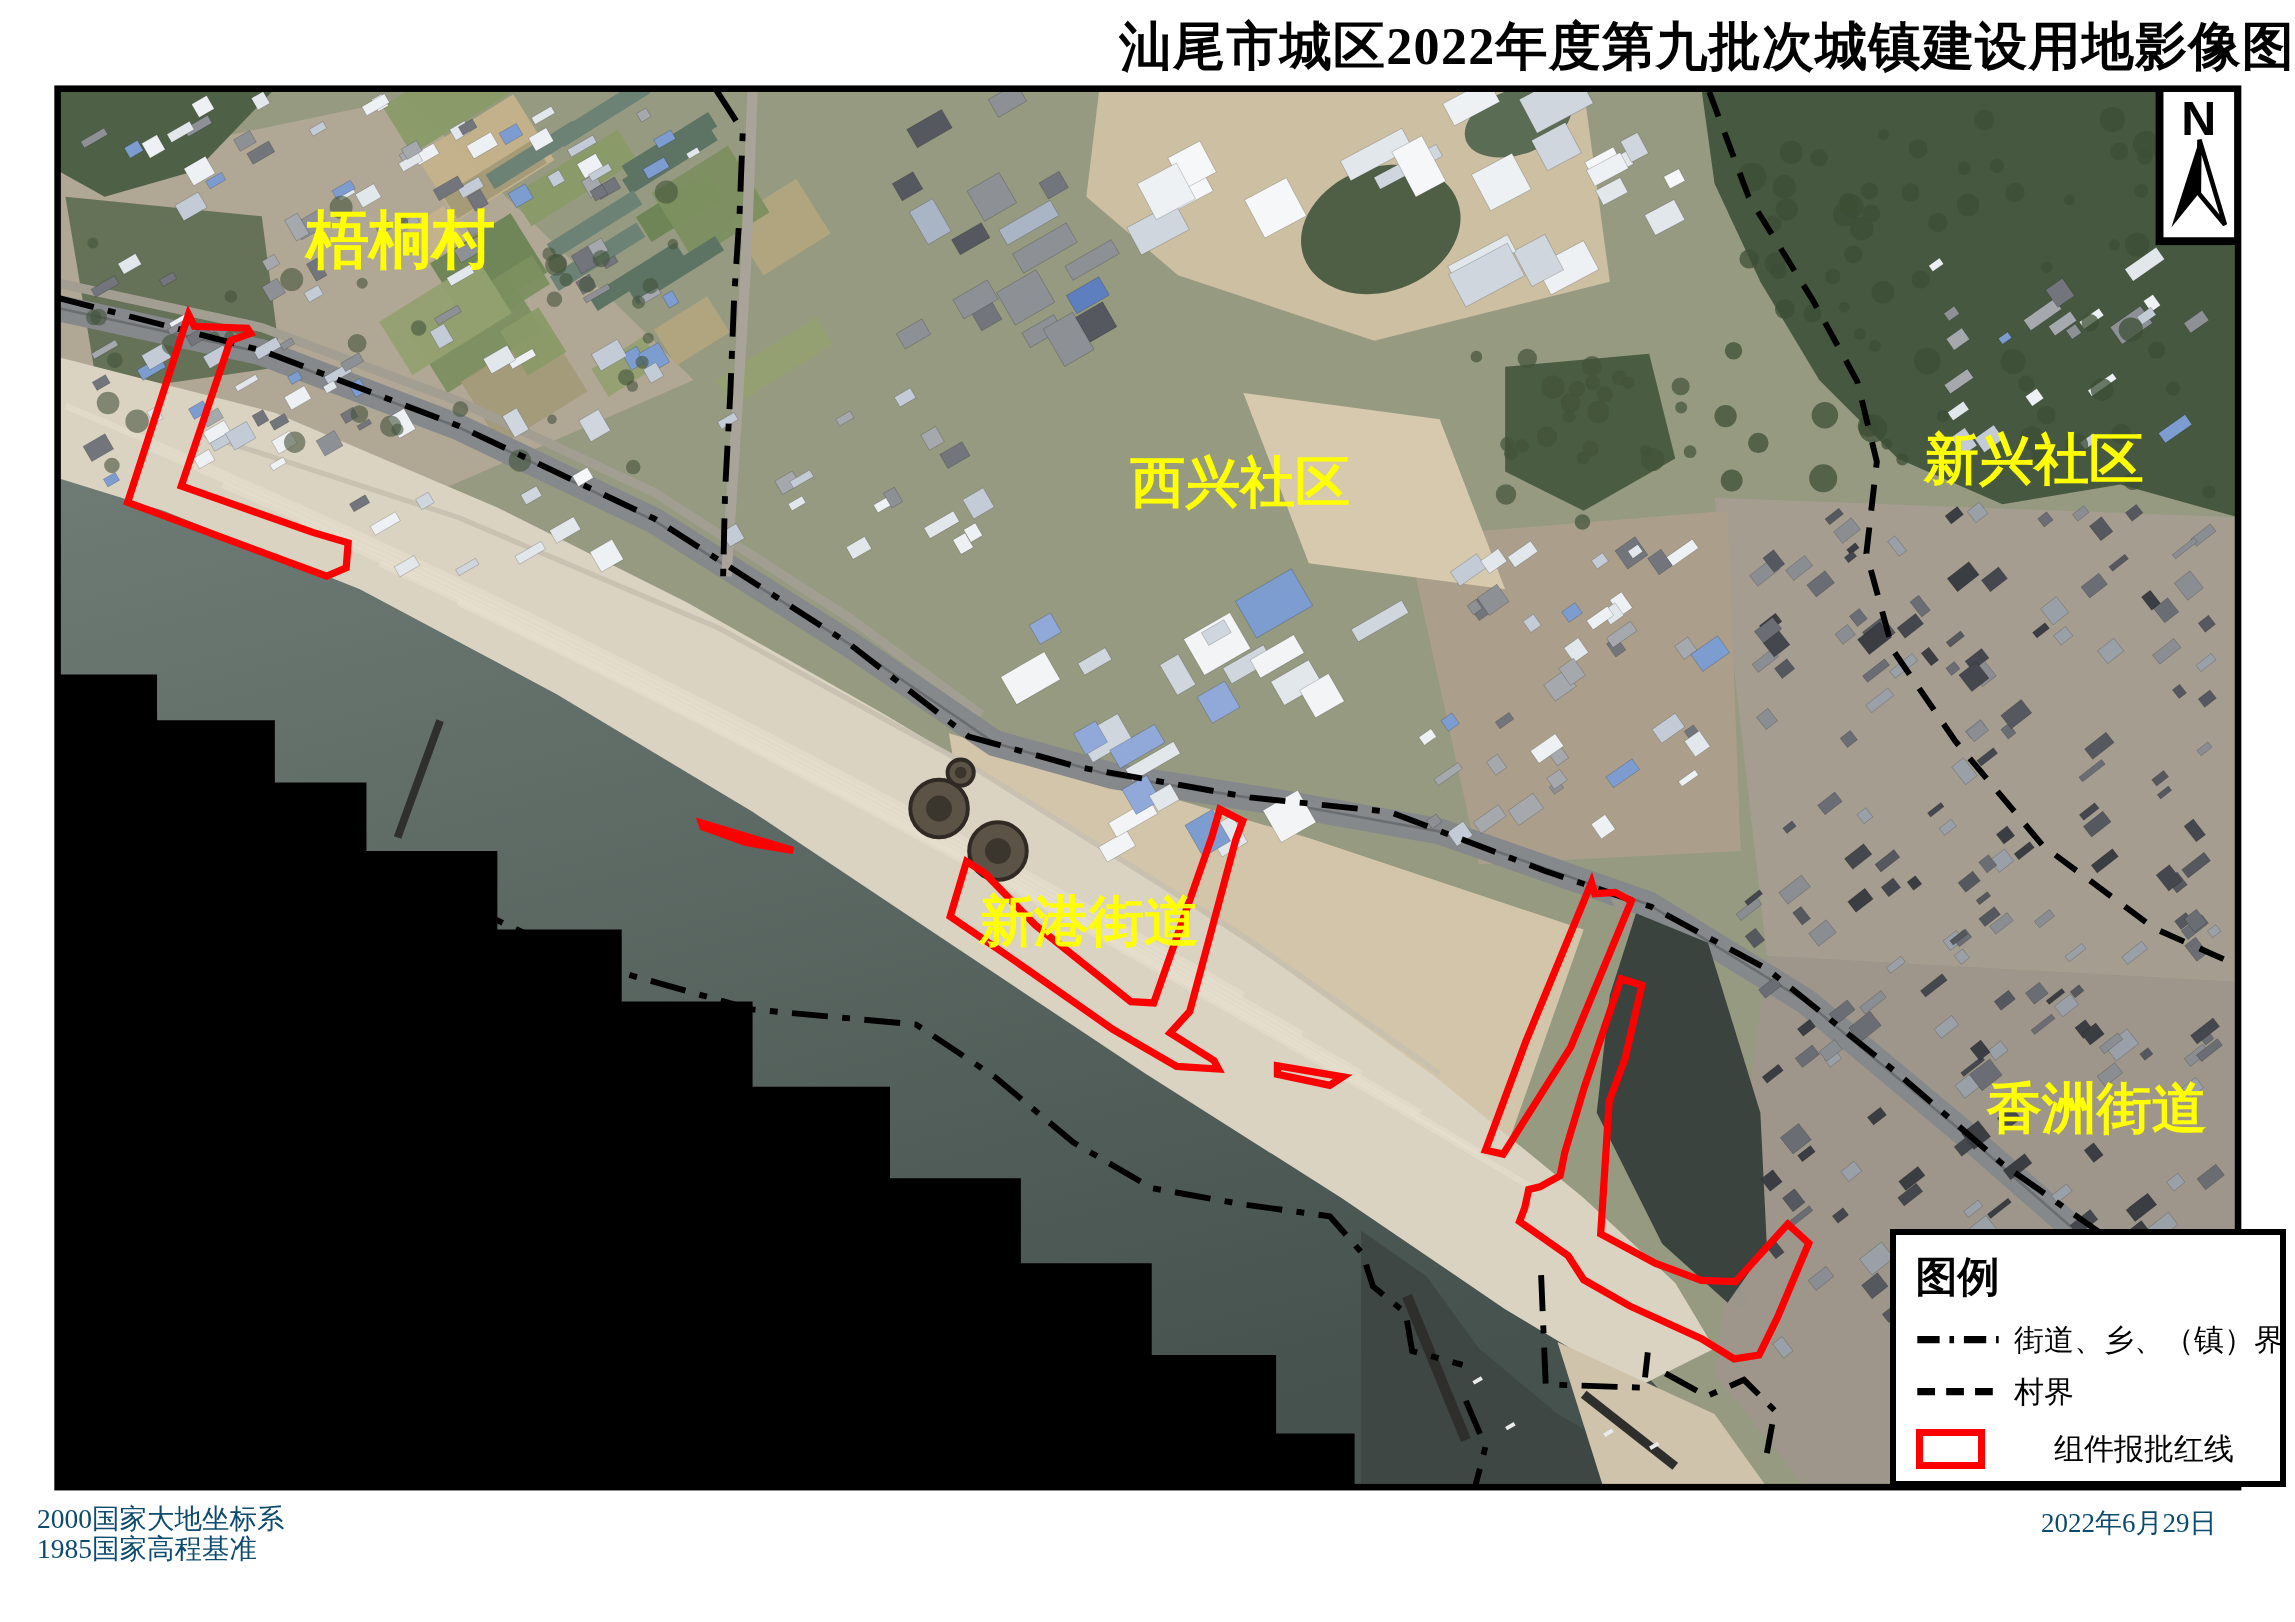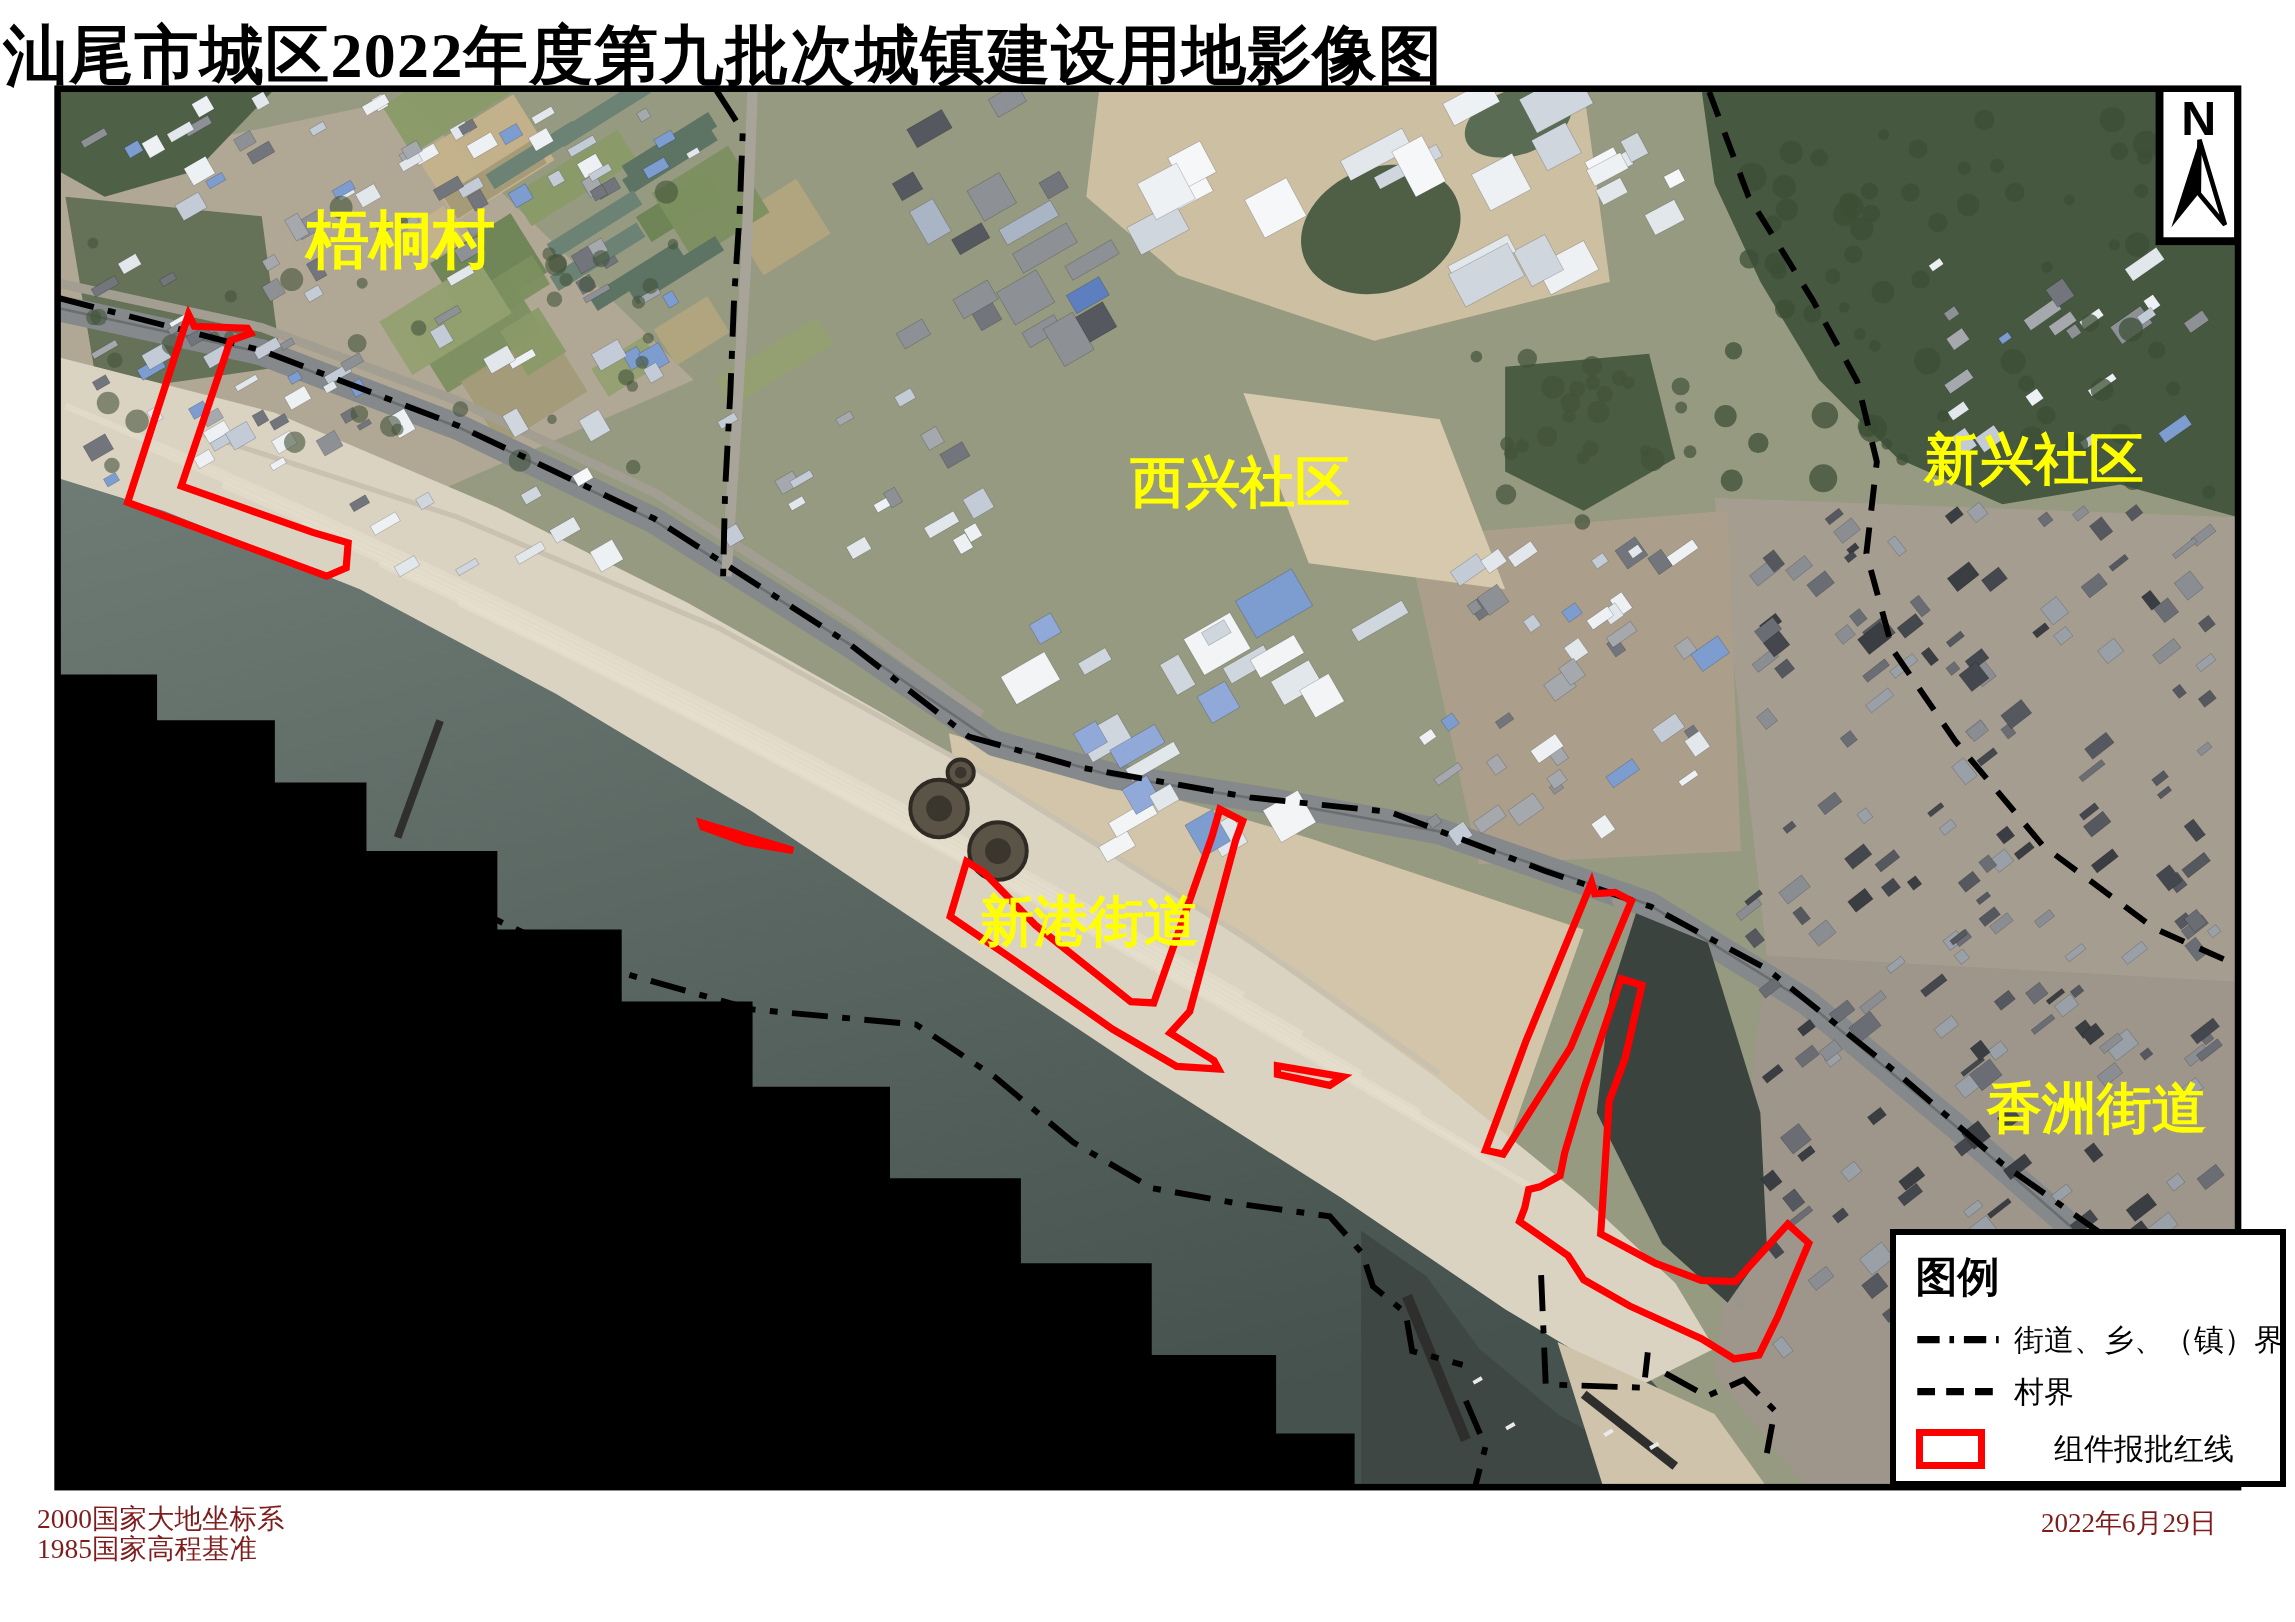--- a/index.html
+++ b/index.html
@@ -1,31 +1,31 @@
 <!DOCTYPE html>
 <html style="font-size:10.5px"><head>
 <meta charset="utf-8">
 <style>
   html,body{margin:0;padding:0;background:#ffffff;}
   .page{position:relative;width:2295px;height:1623px;background:#ffffff;overflow:hidden;
         font-family:"Liberation Serif","DejaVu Serif",serif;}
-  .title{position:absolute;left:4px;right:0;top:11.8px;text-align:left;font-size:64px;
+  .title{position:absolute;left:4px;right:0;top:11.8px;text-align:right;font-size:52px;
          font-weight:bold;color:#000;letter-spacing:1.3px;margin:0;}
   #map-svg{position:absolute;left:0;top:0;}
   .legend-box{position:absolute;left:1843px;top:1229px;width:396px;height:258px;
               background:#ffffff;border:6.5px solid #000;box-sizing:border-box;margin-left:47px;}
   .legend-title{position:absolute;left:19.6px;top:14.4px;font-size:42px;font-weight:bold;color:#000;}
   .legend-row{position:absolute;left:19.6px;height:42px;display:flex;align-items:center;}
   .legend-row.r1{top:84px;}
   .legend-row.r2{top:136px;}
   .legend-row.r3{top:193px;gap:40px;}
   .legend-sym{width:84px;flex:0 0 84px;margin-right:14.4px;display:flex;align-items:center;}
   .legend-label{font-size:30px;color:#000;white-space:nowrap;}
   .red-swatch{width:55px;height:26px;border:7.9px solid #ff0000;background:#fff;}
-  .footer-text{position:absolute;color:#7f1d1d;font-size:27.5px;line-height:1.08;}
+  .footer-text{position:absolute;color:#0c4a6e;font-size:27.5px;line-height:1.08;}
   .f-datum{left:37px;top:1504px;}
   .f-scale{left:0;right:0;top:1513px;text-align:center;font-size:33px;}
   .f-date{left:2041px;top:1509px;font-size:27px;}
 </style>
 </head>
 <body>
 
 <div class="page">
 
   <h1 class="title">汕尾市城区2022年度第九批次城镇建设用地影像图</h1>

